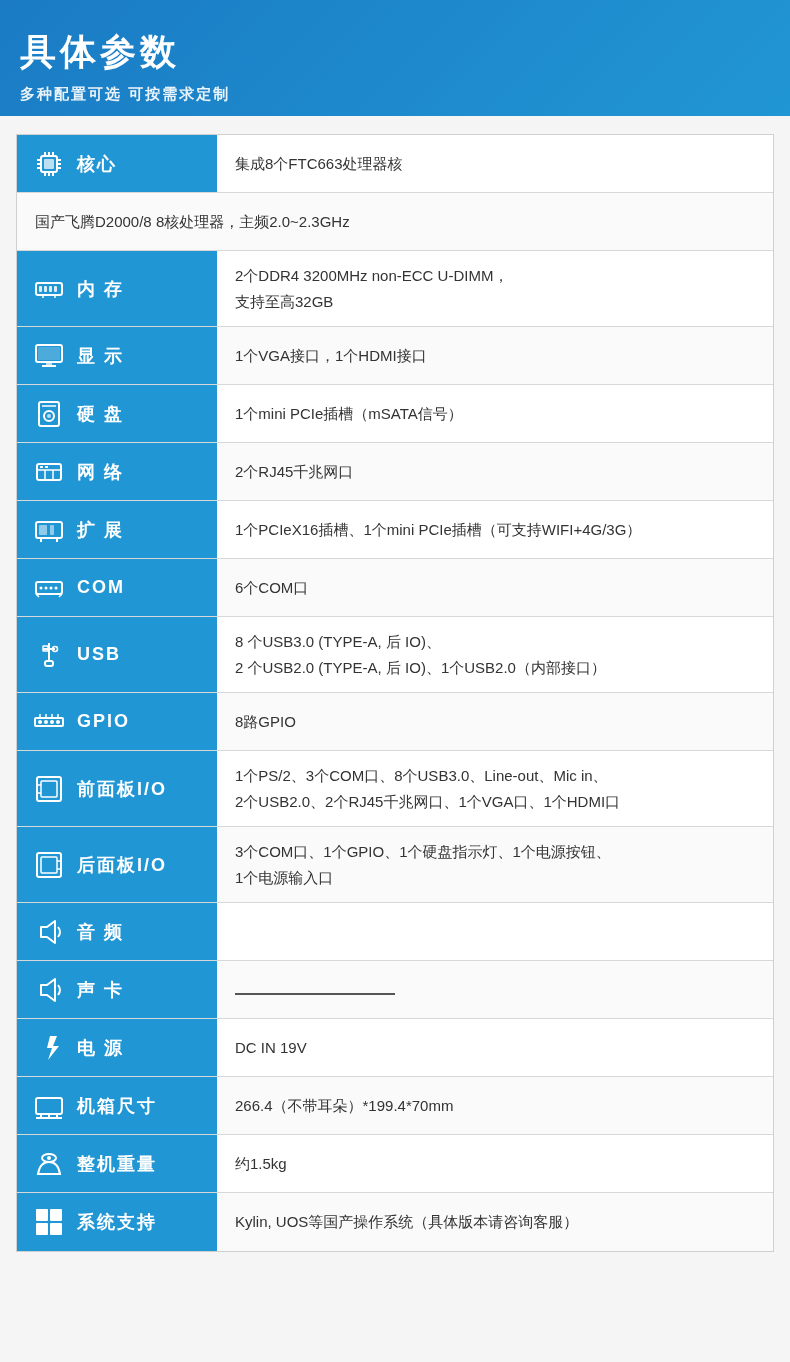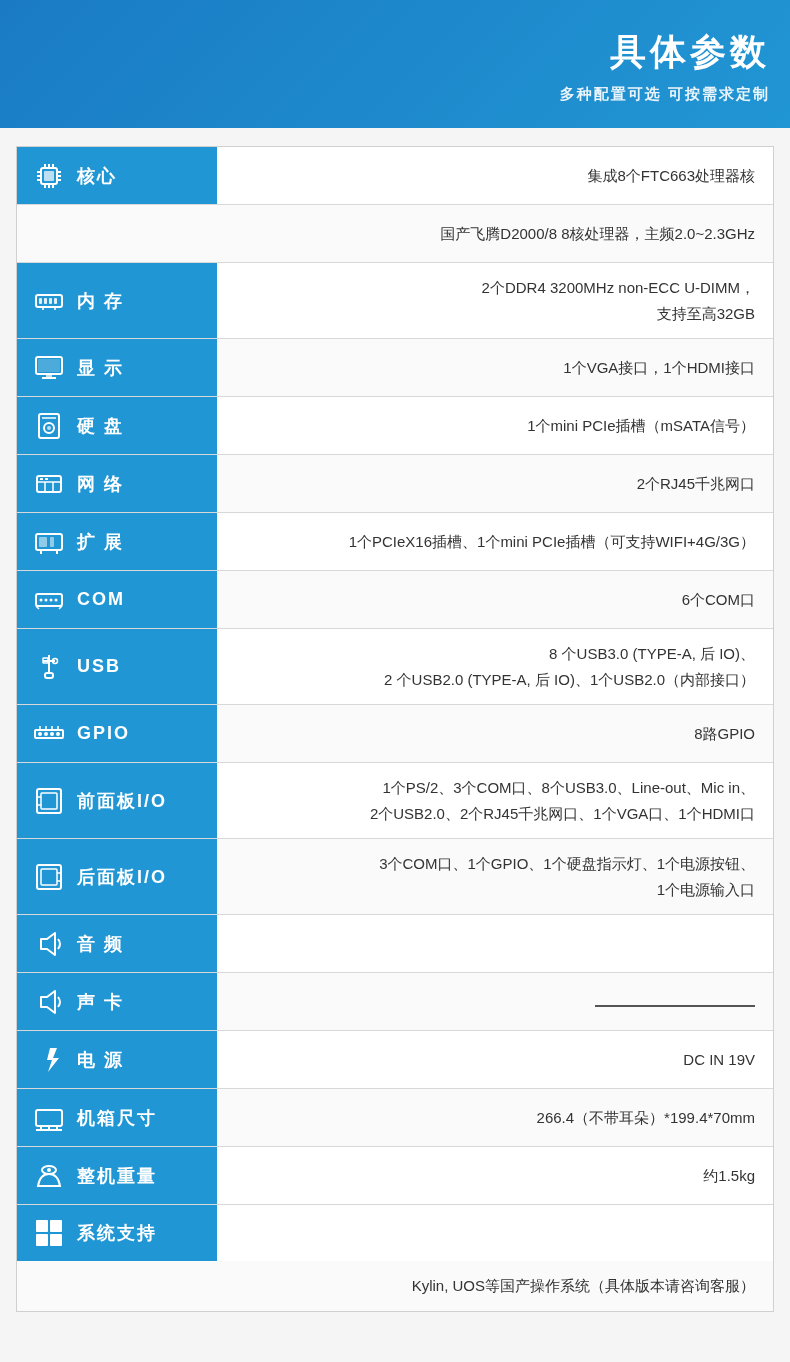--- a/index.html
+++ b/index.html
@@ -5,22 +5,22 @@
     * { margin: 0; padding: 0; box-sizing: border-box; }
     body {
       font-family: "Microsoft YaHei", "PingFang SC", "Helvetica Neue", Arial, sans-serif;
       background: #f5f5f5;
       width: 790px;
       min-height: 1362px;
     }
 
     .header {
       background: linear-gradient(135deg, #1a7bc4 0%, #2196d4 100%);
-      text-align: right;
-      padding: 28px 20px 24px;
+      text-align: left;
+      padding: 28px 20px 12px;
     }
 
     .header-title {
       color: #fff;
       font-size: 36px;
       font-weight: bold;
       letter-spacing: 4px;
       margin-bottom: 8px;
     }
 
@@ -38,21 +38,20 @@
     }
 
     .table-row {
       display: flex;
       border-bottom: 1px solid #d8d8d8;
       min-height: 58px;
     }
 
     .table-row:last-child {
       border-bottom: none;
-      flex-direction: column;
     }
 
     .row-label {
       width: 200px;
       min-width: 200px;
       background: #2196d4;
       display: flex;
       align-items: center;
       justify-content: flex-start;
       padding: 10px 14px;
@@ -81,21 +80,20 @@
 
     .row-value {
       flex: 1;
       padding: 12px 18px;
       font-size: 15px;
       color: #333;
       display: flex;
       align-items: center;
       line-height: 1.7;
       background: #fff;
-      text-align: right;
     }
 
     .row-value-text {
       width: 100%;
     }
 
     
     .table-row:nth-child(even) .row-value {
       background: #fafafa;
     }

